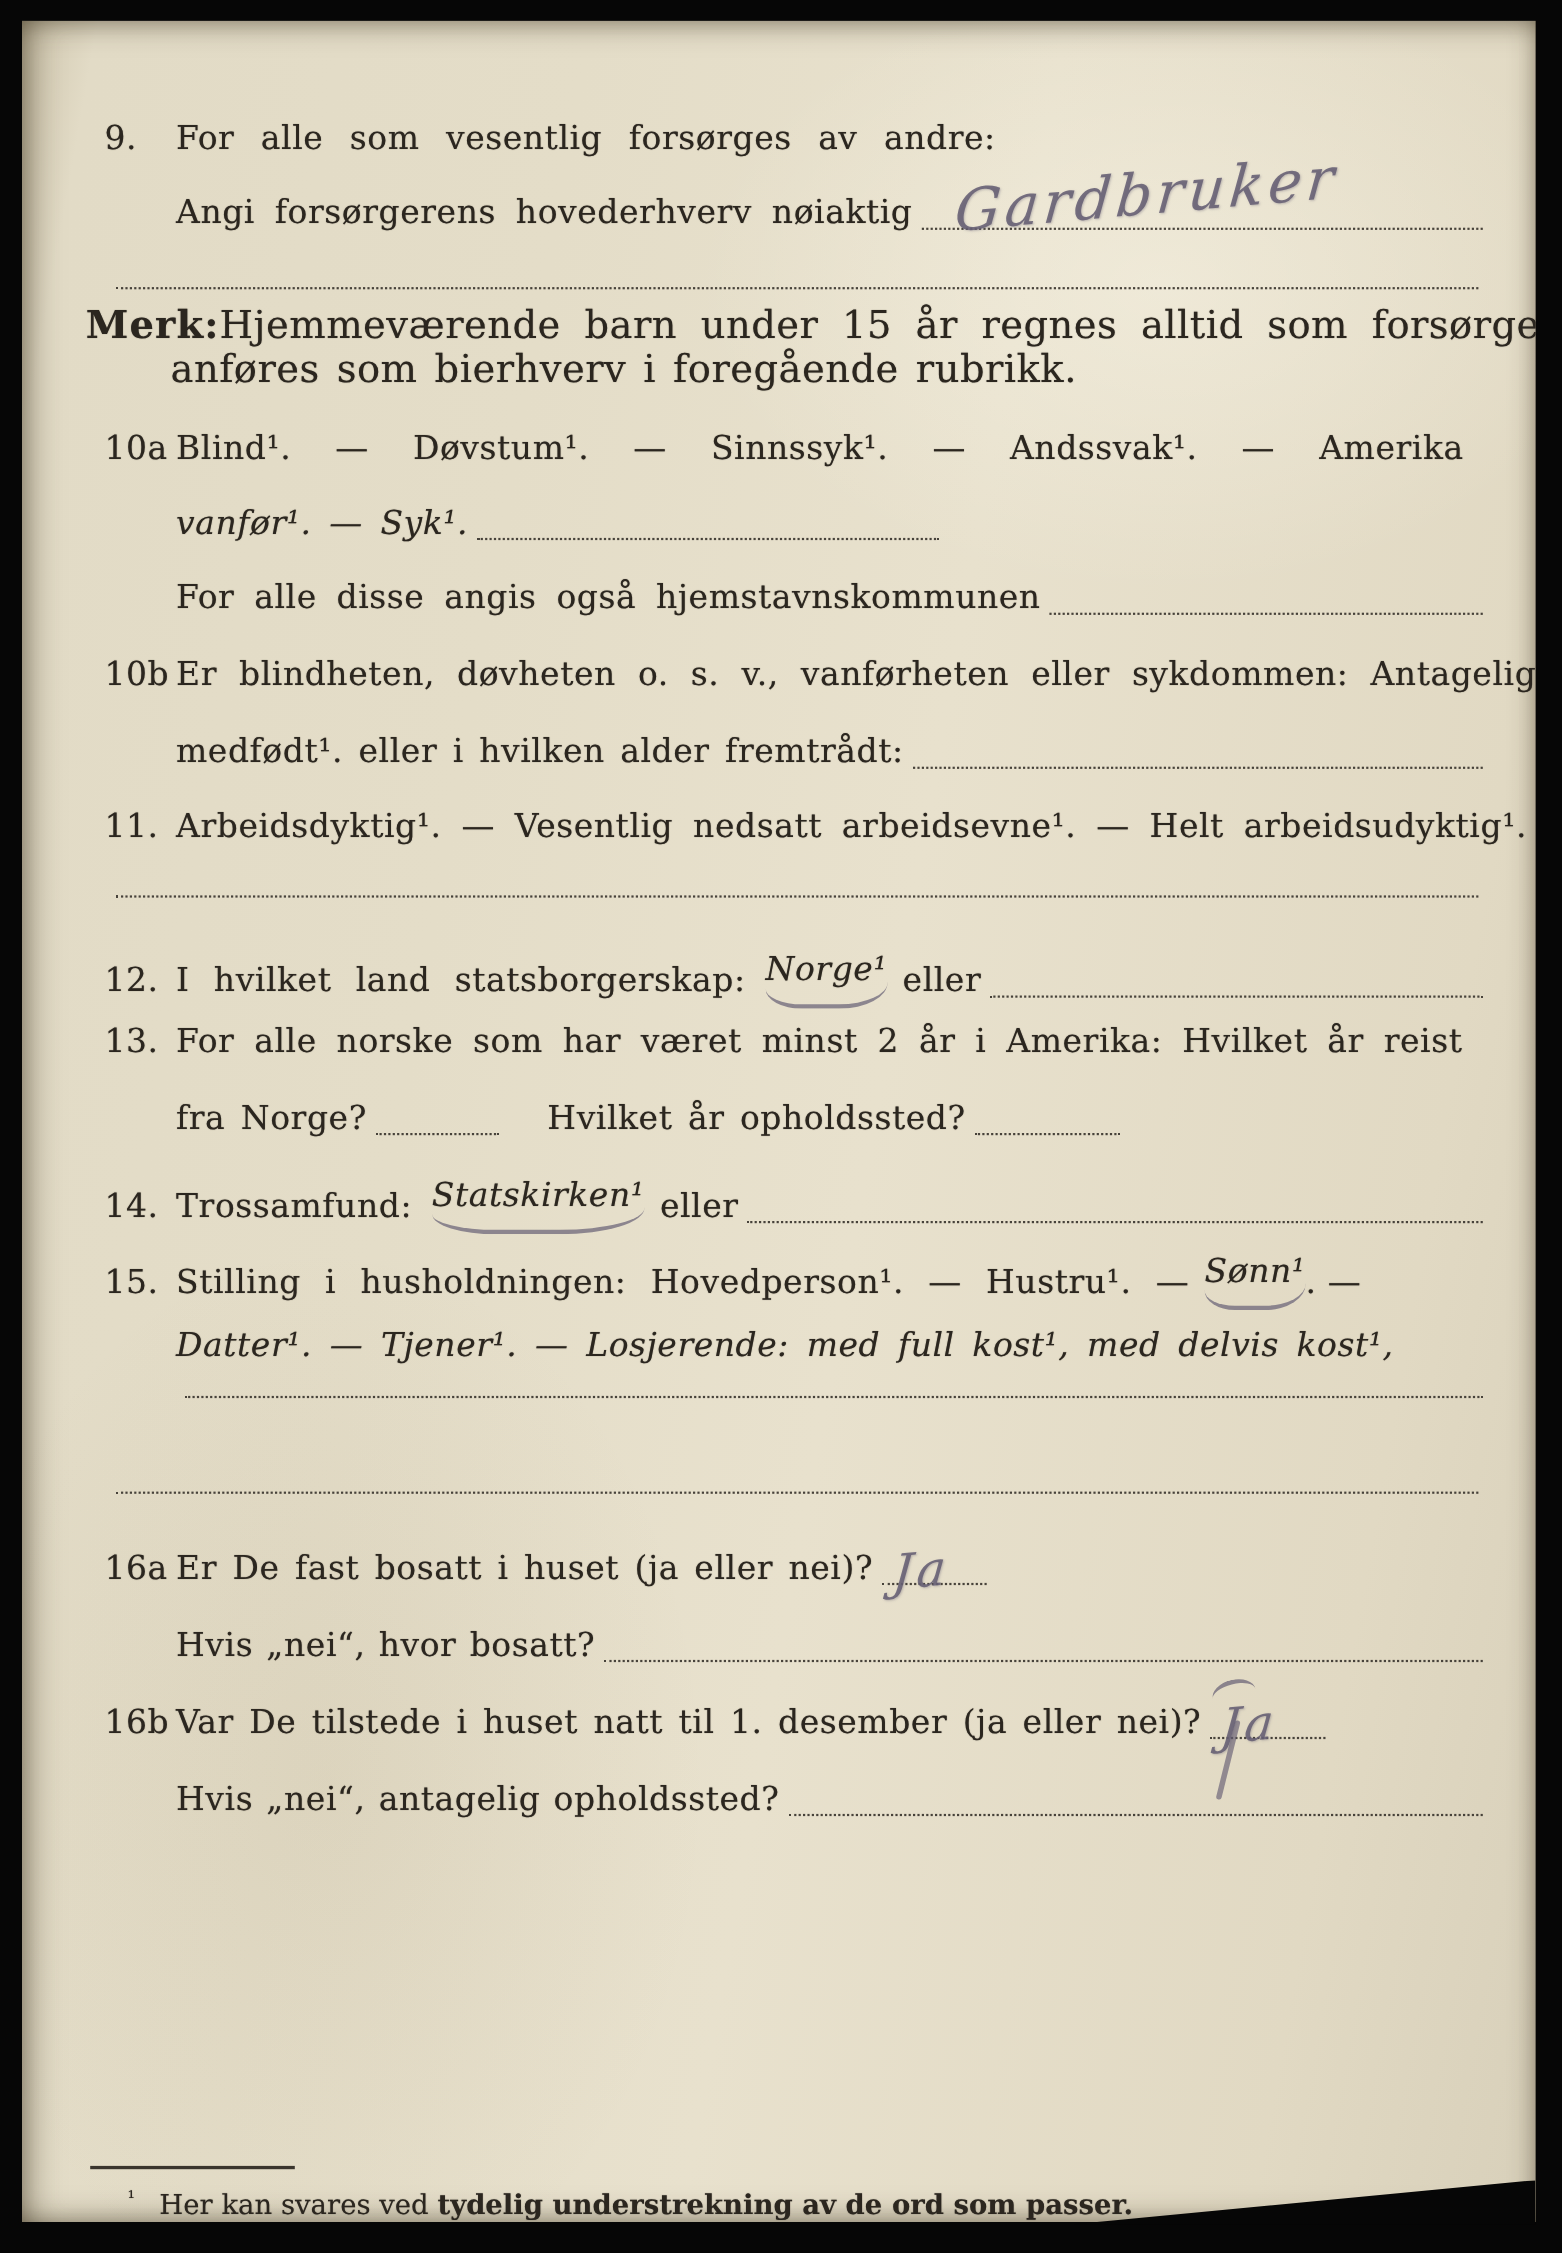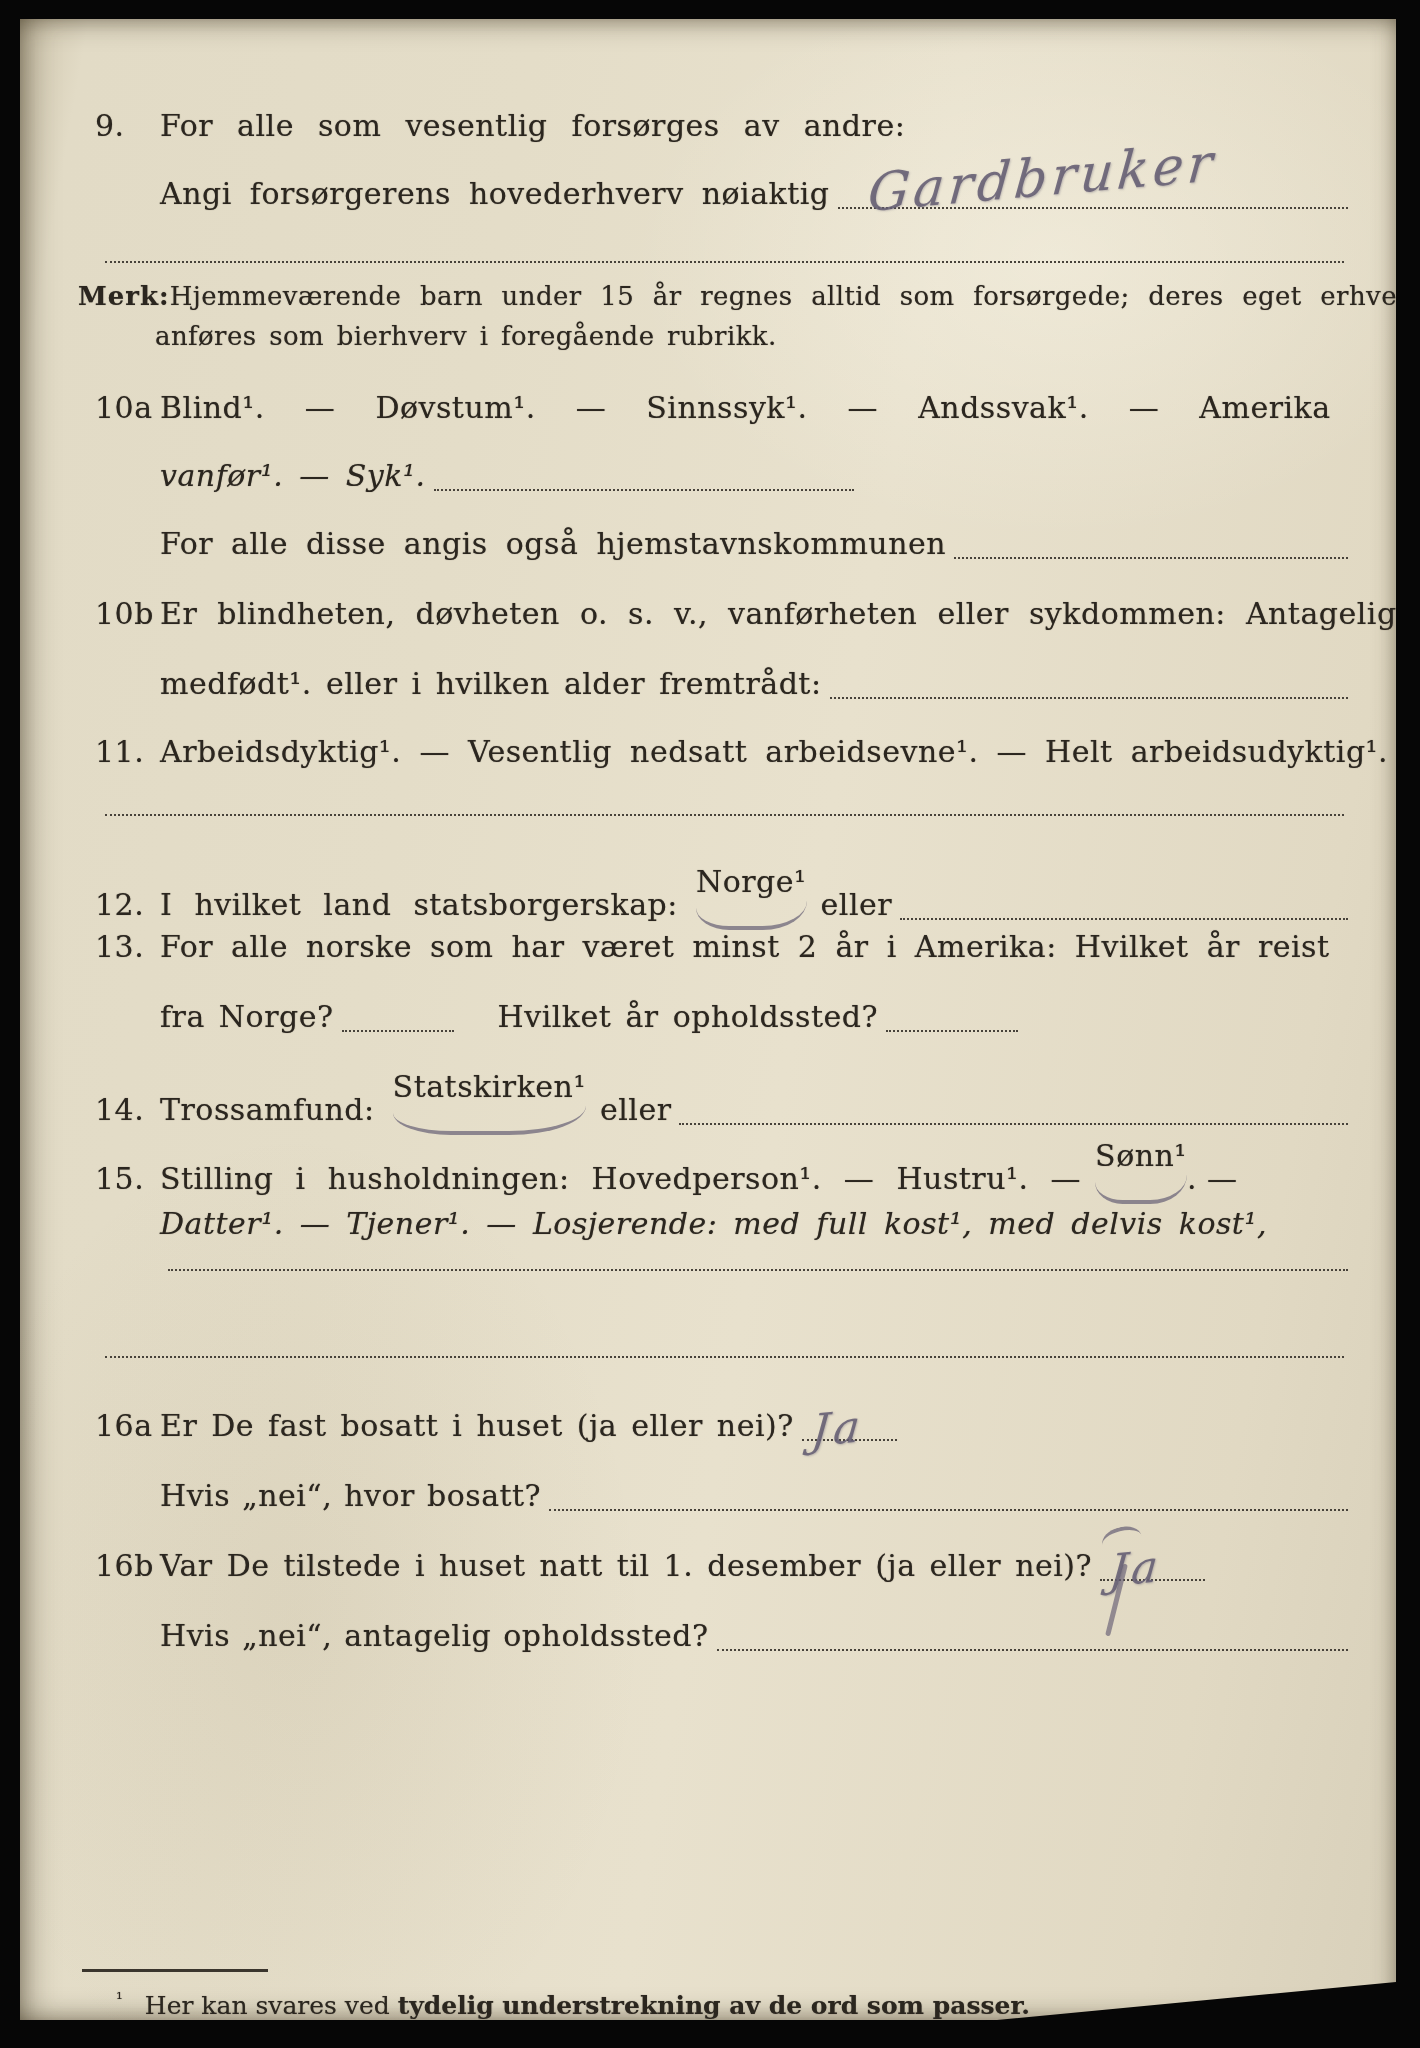--- a/index.html
+++ b/index.html
@@ -72,22 +72,23 @@
   .leader.w110 { flex: 0 1 112px; }
   .leader.w130 { flex: 0 1 132px; }
   .leader.w95  { flex: 0 1 95px;  }
   .leader.w105 { flex: 0 1 105px; }
   .gap44 { margin-left: 44px; }
   .ml18 { margin-left: 18px; }
   .ml14 { margin-left: 14px; }
   .pencil-underline {
     display: inline-block;
     border-bottom: 4px solid rgba(110,103,122,0.75);
-    padding-bottom: 19px;
+    padding-bottom: 6px;
     border-radius: 0 0 40% 30%;
+    font-style: italic;
   }
   .hand {
     position: absolute;
     font-style: italic;
     color: rgba(101,94,115,0.88);
     font-family: "DejaVu Serif", serif;
     transform: rotate(-5deg) skewX(-10deg);
     transform-origin: left bottom;
     letter-spacing: 4px;
     text-shadow: 1px 1px 2px rgba(101,94,115,0.35);
@@ -116,21 +117,21 @@
     position: absolute;
     left: 85px; right: 52px;
     height: 0;
     border-top: 2px dotted #47423a;
   }
   .note-row {
     position: absolute;
     left: 58px; right: 48px;
     display: flex;
     line-height: 42px;
-    font-size: 26px;
+    font-size: 35px;
     letter-spacing: 0.4px;
     text-shadow: 0 0 1px rgba(43,38,31,0.55);
     white-space: nowrap;
   }
   .note-row.cont2 { left: 135px; }
   .note-label { flex: 0 0 77px; font-weight: bold; letter-spacing: 1px; }
   .footnote-rule {
     position: absolute;
     left: 62px; top: 1950px;
     width: 186px; height: 0;

